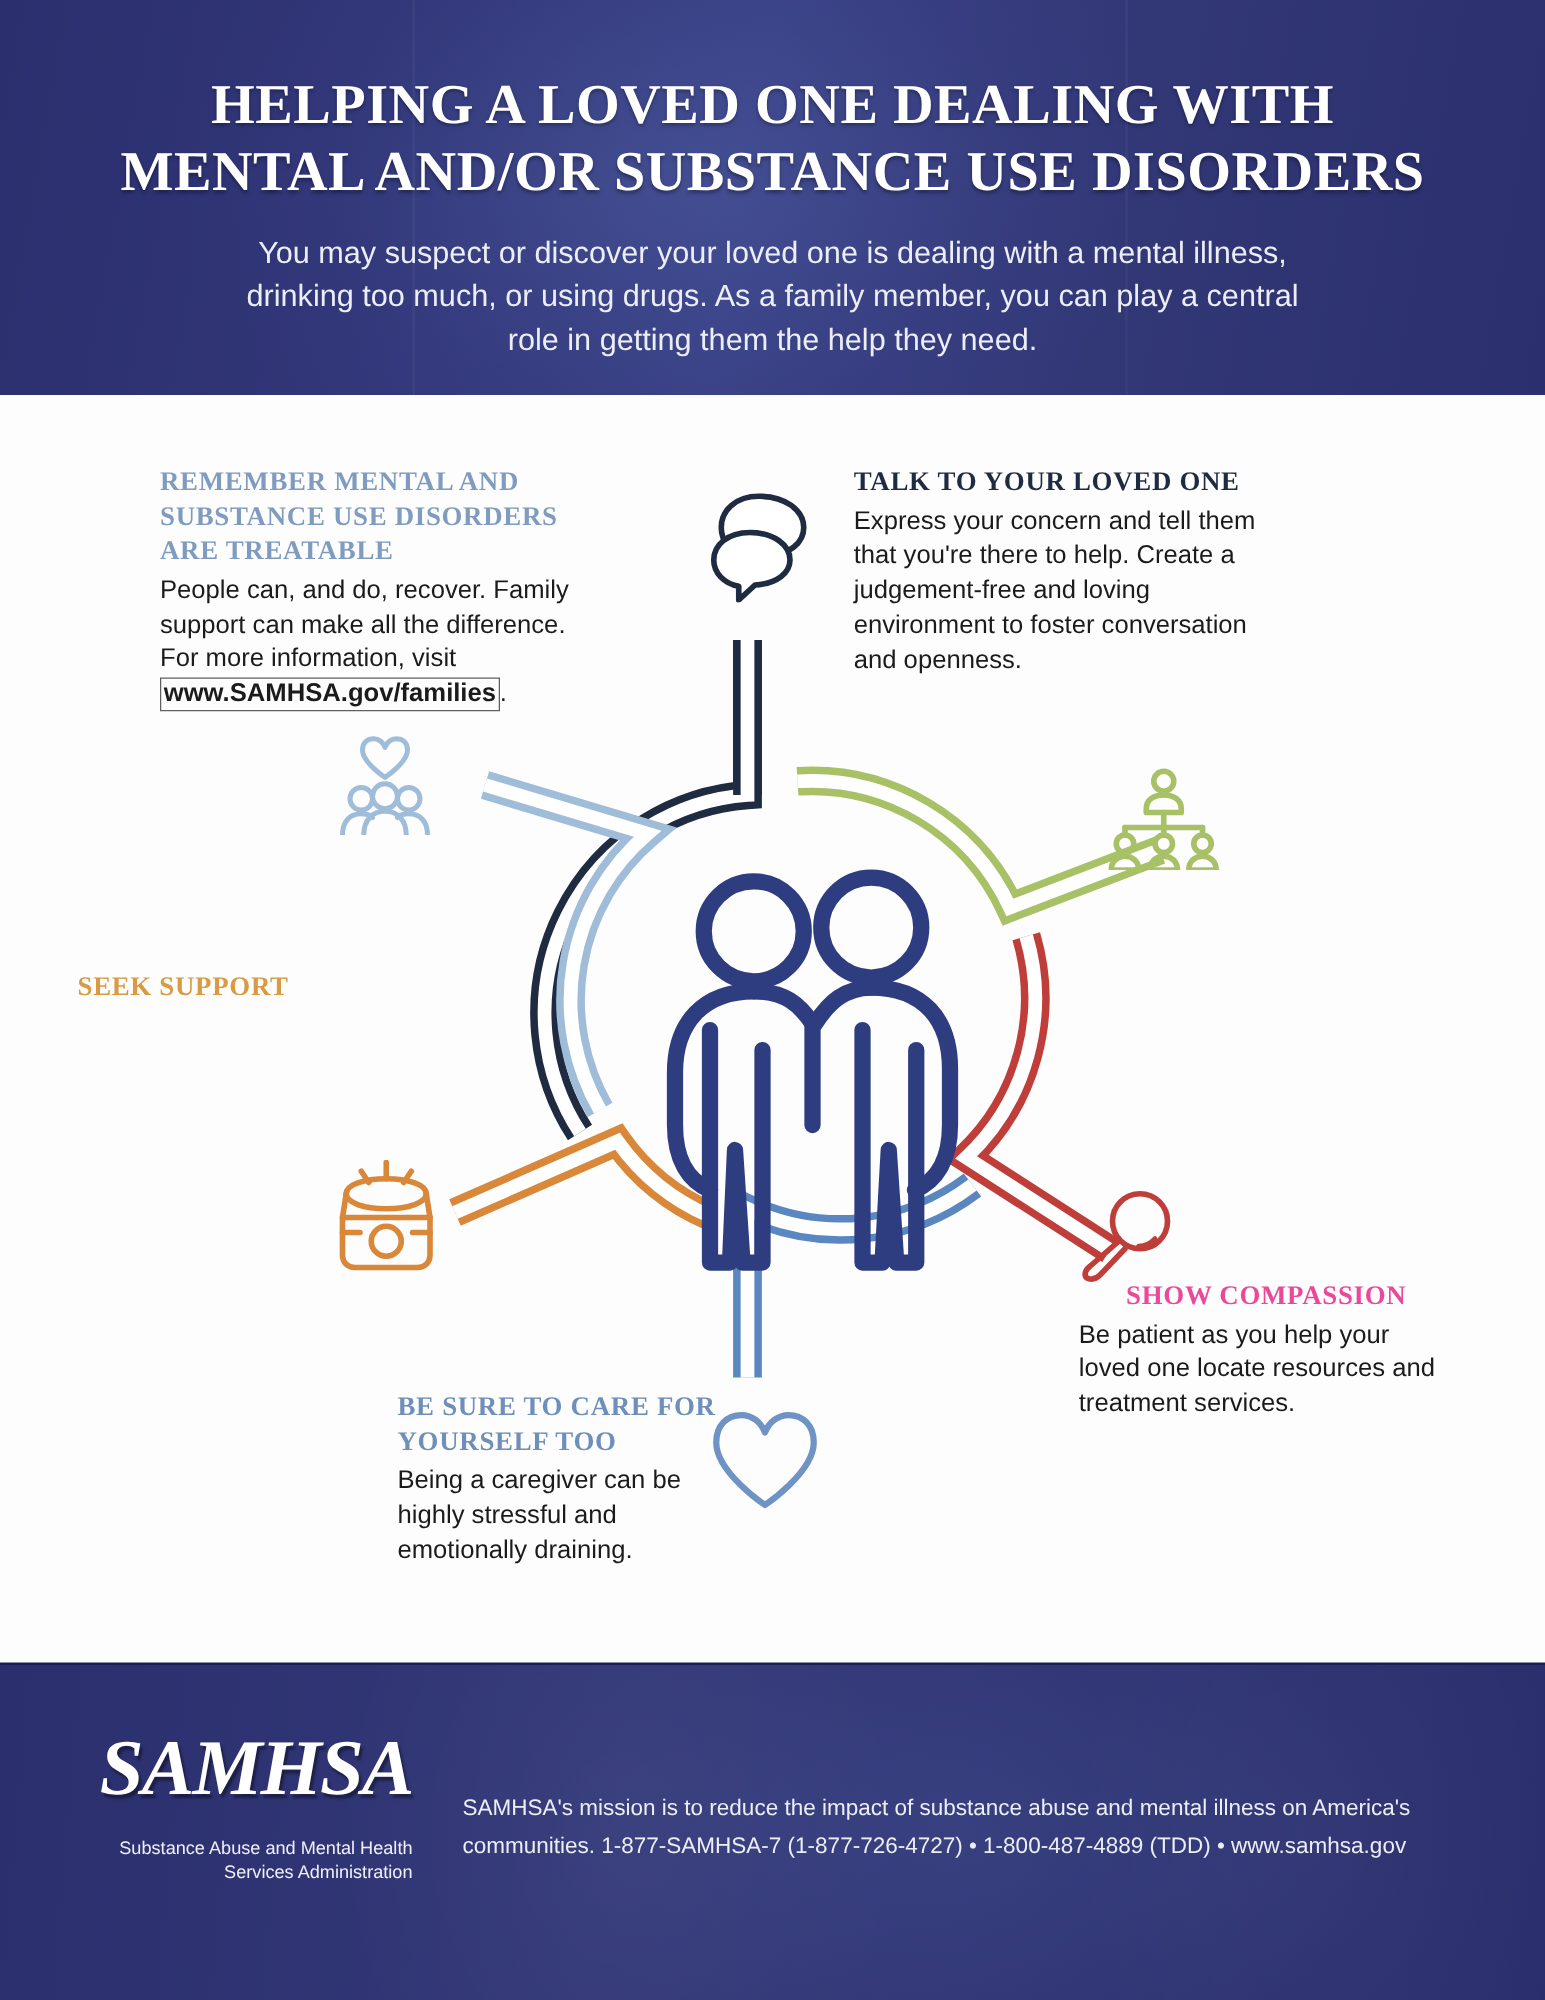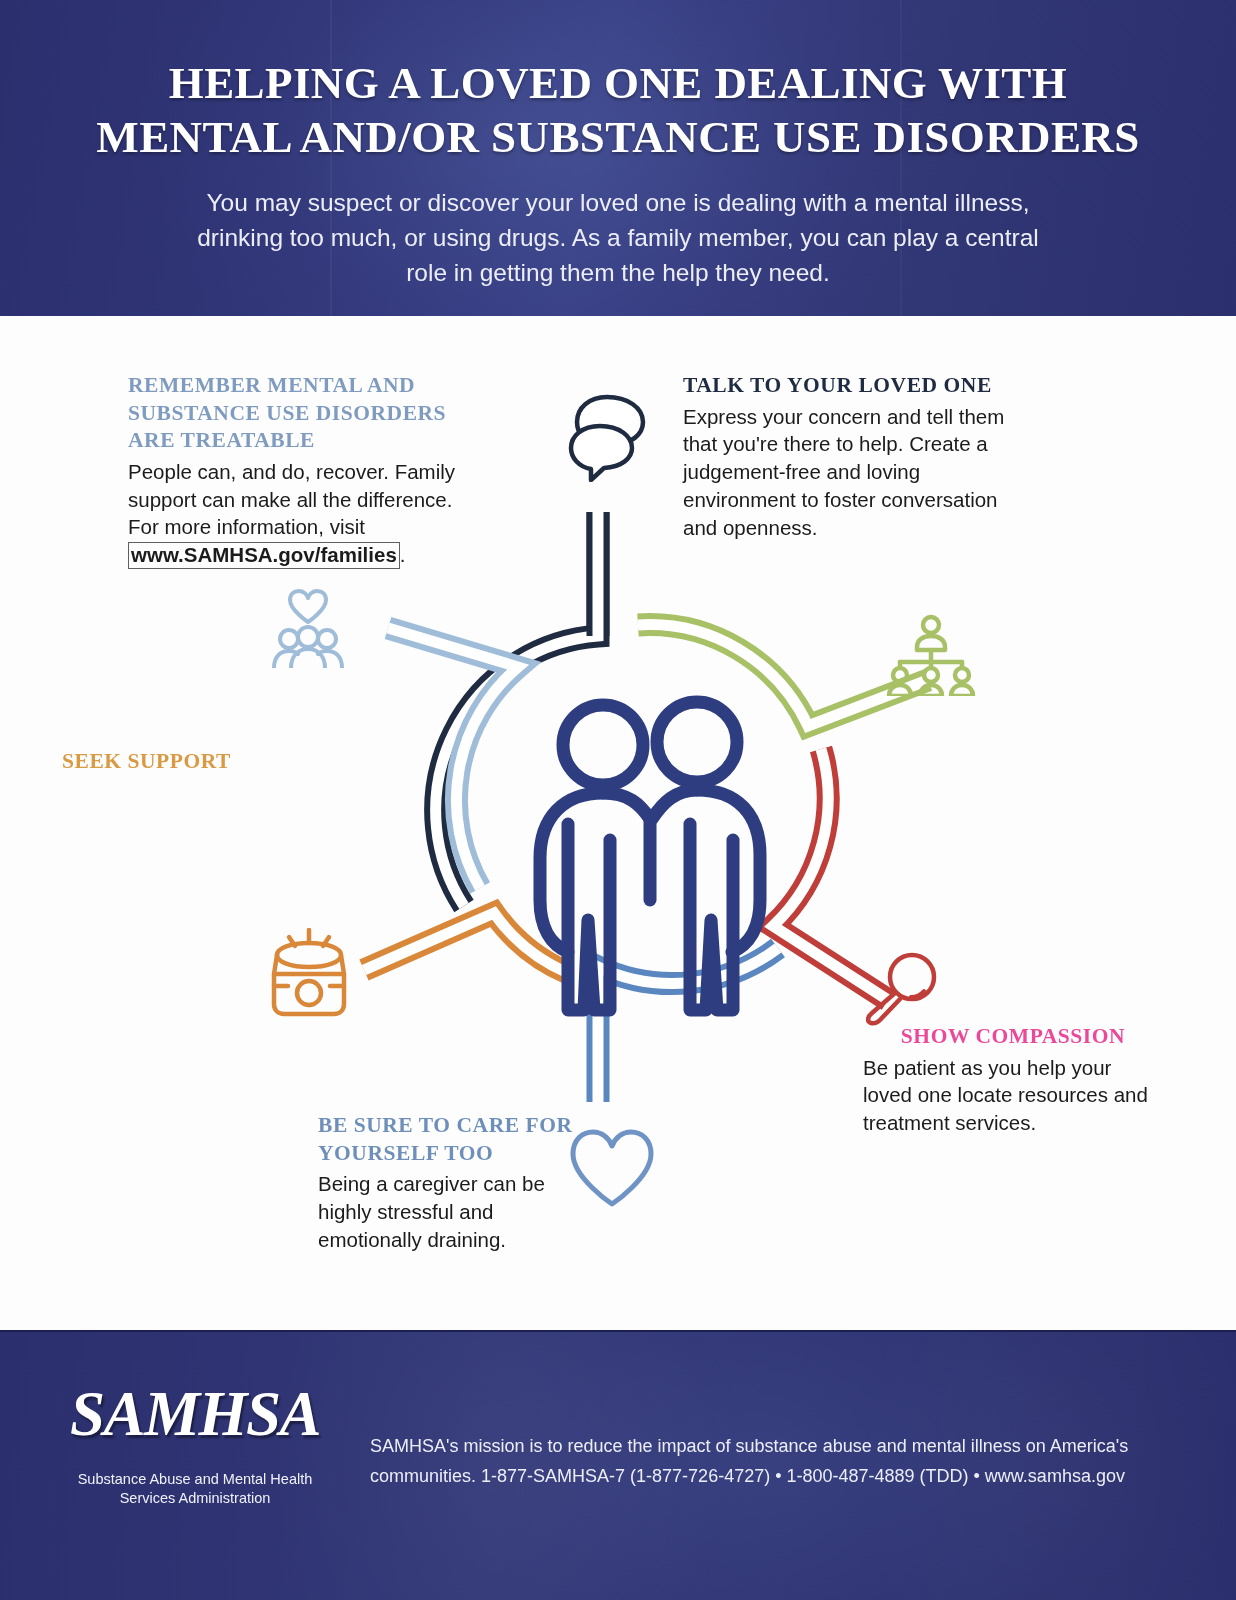--- a/index.html
+++ b/index.html
@@ -113,21 +113,21 @@
 
   #blk-open { left: 881px; top: 706px; width: 290px; }
   #blk-open h3 { color: #a8c167; }
 
   #blk-compassion { left: 863px; top: 1023px; width: 300px; }
   #blk-compassion h3 { color: #ec4899; text-align: center; }
 
   #blk-care { left: 318px; top: 1112px; width: 280px; }
   #blk-care h3 { color: #6e8fb9; }
 
-  #blk-seek { left: 62px; top: 748px; width: 290px; }
+  #blk-seek { left: 62px; top: 776px; width: 290px; }
   #blk-seek h3 { color: #d99a42; }
 
   
   #diagram {
     position: absolute;
     left: 268px;
     top: 360px;
     width: 760px;
     height: 840px;
   }
@@ -151,21 +151,21 @@
       radial-gradient(ellipse 330px 420px at 40% 50%, rgba(255,255,255,0.035) 0%, rgba(0,0,0,0) 70%),
       radial-gradient(ellipse 300px 420px at 86% 50%, rgba(255,255,255,0.030) 0%, rgba(0,0,0,0) 70%);
     pointer-events: none;
   }
 
   #logo {
     position: absolute;
     left: 60px;
     top: 1383px;
     width: 270px;
-    text-align: center;
+    text-align: right;
   }
   #logo-word {
     font-family: "Liberation Serif", serif;
     font-style: italic;
     font-weight: bold;
     font-size: 63px;
     letter-spacing: -1.5px;
     color: #ffffff;
     line-height: 1;
     text-shadow: 2px 3px 2px rgba(0,0,0,0.40);

